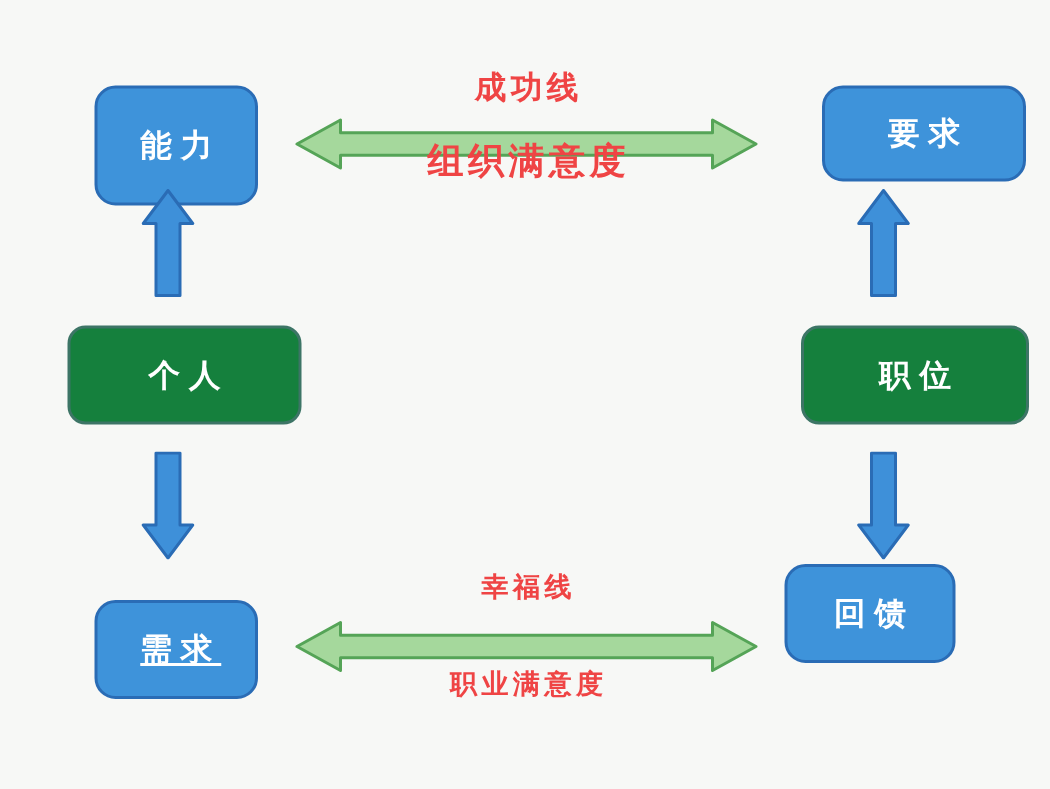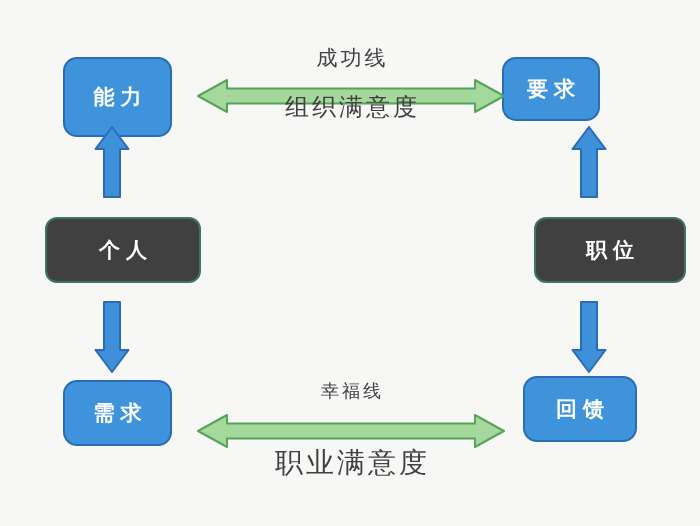--- a/index.html
+++ b/index.html
@@ -17,51 +17,51 @@
     letter-spacing:6px;text-indent:6px;
     font-size:21px;
     box-sizing:border-box;
     border-radius:14px;
   }
   .node-blue{
     background:#3e93da;
     border:2px solid #2a6cb5;
   }
   .node-green{
-    background:#404040;
+    background:#15803d;
     border:2px solid #3d7566;
     border-radius:12px;
   }
   .n-ability{left:63px;top:57px;width:109px;height:80px;}
-  .n-requirement{left:502px;top:57px;width:98px;height:64px;}
+  .n-requirement{left:548px;top:57px;width:136px;height:64px;}
   .n-person{left:45px;top:217px;width:156px;height:66px;}
   .n-position{left:505px;top:217px;width:152px;height:66px;margin-left:29px;}
-  .n-need{left:63px;top:380px;width:109px;height:66px;}
+  .n-need{left:63px;top:400px;width:109px;height:66px;text-decoration:underline;}
   .n-feedback{left:523px;top:376px;width:114px;height:66px;}
 
   .varrow{position:absolute;width:36px;height:72px;}
   .va-up-left{left:94px;top:126px;}
   .va-up-right{left:571px;top:126px;}
   .va-down-left{left:94px;top:301px;}
   .va-down-right{left:571px;top:301px;}
 
   .harrow{position:absolute;width:310px;height:38px;}
   .ha-top{left:196px;top:77px;}
   .ha-bottom{left:196px;top:412px;}
 
   .edge-label{
     position:absolute;left:196px;width:310px;
     text-align:center;
-    color:#404040;font-weight:normal;
+    color:#ef4444;font-weight:bold;
     letter-spacing:3px;text-indent:3px;
   }
   .lbl-success{top:44px;font-size:21px;}
   .lbl-org{top:91px;font-size:24px;}
   .lbl-happy{top:379px;font-size:18px;}
-  .lbl-career{top:444px;font-size:28px;}
+  .lbl-career{top:444px;font-size:18px;}
 
   .varrow svg,.harrow svg{display:block;width:100%;height:100%;}
   .blue-shape{fill:#3e90d9;stroke:#2a6cb5;stroke-width:2;stroke-linejoin:round;}
   .green-shape{fill:#a5d89c;stroke:#55a457;stroke-width:2;stroke-linejoin:round;}
 </style>
 </head>
 <body>
 
 <div class="canvas">
 

